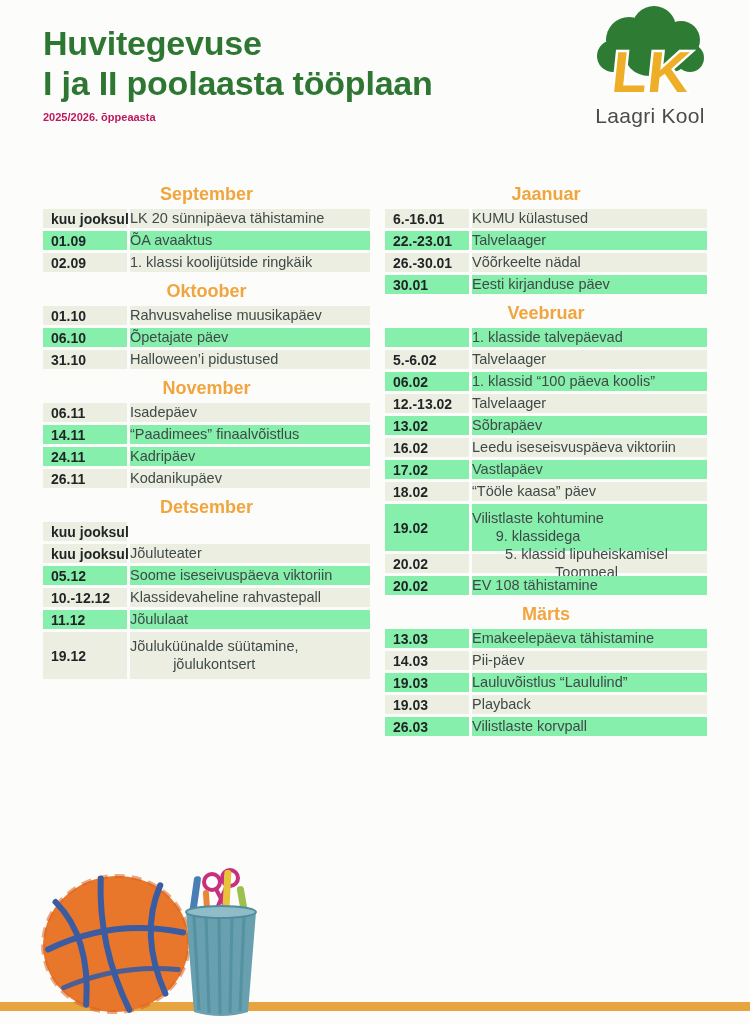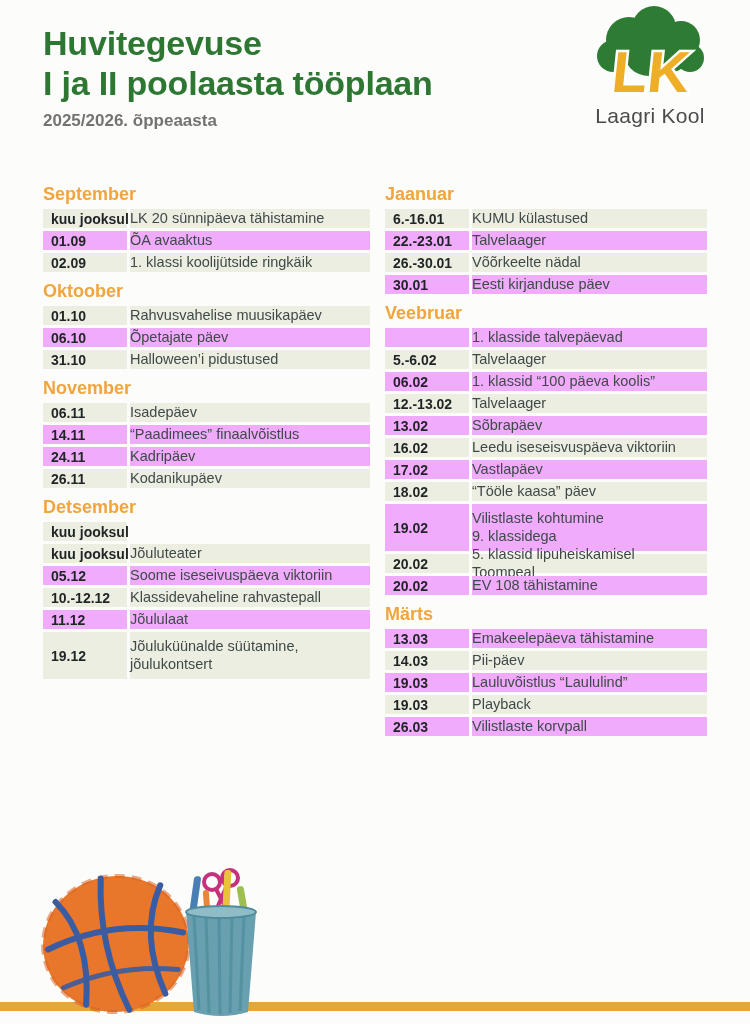--- a/index.html
+++ b/index.html
@@ -10,50 +10,50 @@
     background:#fcfcfb; overflow:hidden; margin:0 auto;
   }
 
   
   .title-block { position:absolute; left:43px; top:24px; }
   .doc-title {
     color:#2e7733; font-size:34px; font-weight:700; line-height:1.17;
     letter-spacing:-0.2px;
   }
   .doc-subtitle {
-    color:#737373; font-size:17px; font-weight:700; margin-top:7px;
+    color:#be185d; font-size:11px; font-weight:700; margin-top:7px;
   }
 
   .logo-block { position:absolute; left:583px; top:6px; width:134px; text-align:center; }
   .logo-block svg { display:block; margin:0 auto; }
   .school-name { color:#4b4b4b; font-size:21px; margin-top:2px; letter-spacing:0.3px; }
 
   
   .col { position:absolute; top:184px; }
   .col-left  { left:43px;  width:327px; }
   .col-right { left:385px; width:322px; }
 
-  .month-section { margin-bottom:9px; }
+  .month-section { margin-bottom:9px;text-align:center; }
   .month-title {
     color:#f0a53e; font-size:18px; font-weight:700;
     height:20px; line-height:20px; margin:0 0 5px 0;
   }
   .row { display:flex; height:19px; margin-bottom:3px; }
   .row.tall { height:47px; }
   .cell { display:flex; align-items:center; }
   .cell.date {
     width:84px; flex:0 0 84px; margin-right:3px; padding-left:8px;
     font-weight:700; font-size:14px; color:#1f2424; white-space:nowrap;
   }
   .cell.act {
     flex:1; padding-left:0; padding-right:6px;
     font-size:14.5px; color:#3f4a48; white-space:pre-line; line-height:1.22;
   }
   .row.light .cell { background:#edeee2; }
-  .row.dark  .cell { background:#f0abfc; }
+  .row.dark  .cell { background:#86efac; }
 
   
   .bottom-bar {
     position:absolute; left:0; top:1002px; width:750px; height:9px;
     background:#e8a43e; z-index:1;
   }
 
   
   .illustration { position:absolute; left:28px; top:860px; z-index:2; }
 </style>

